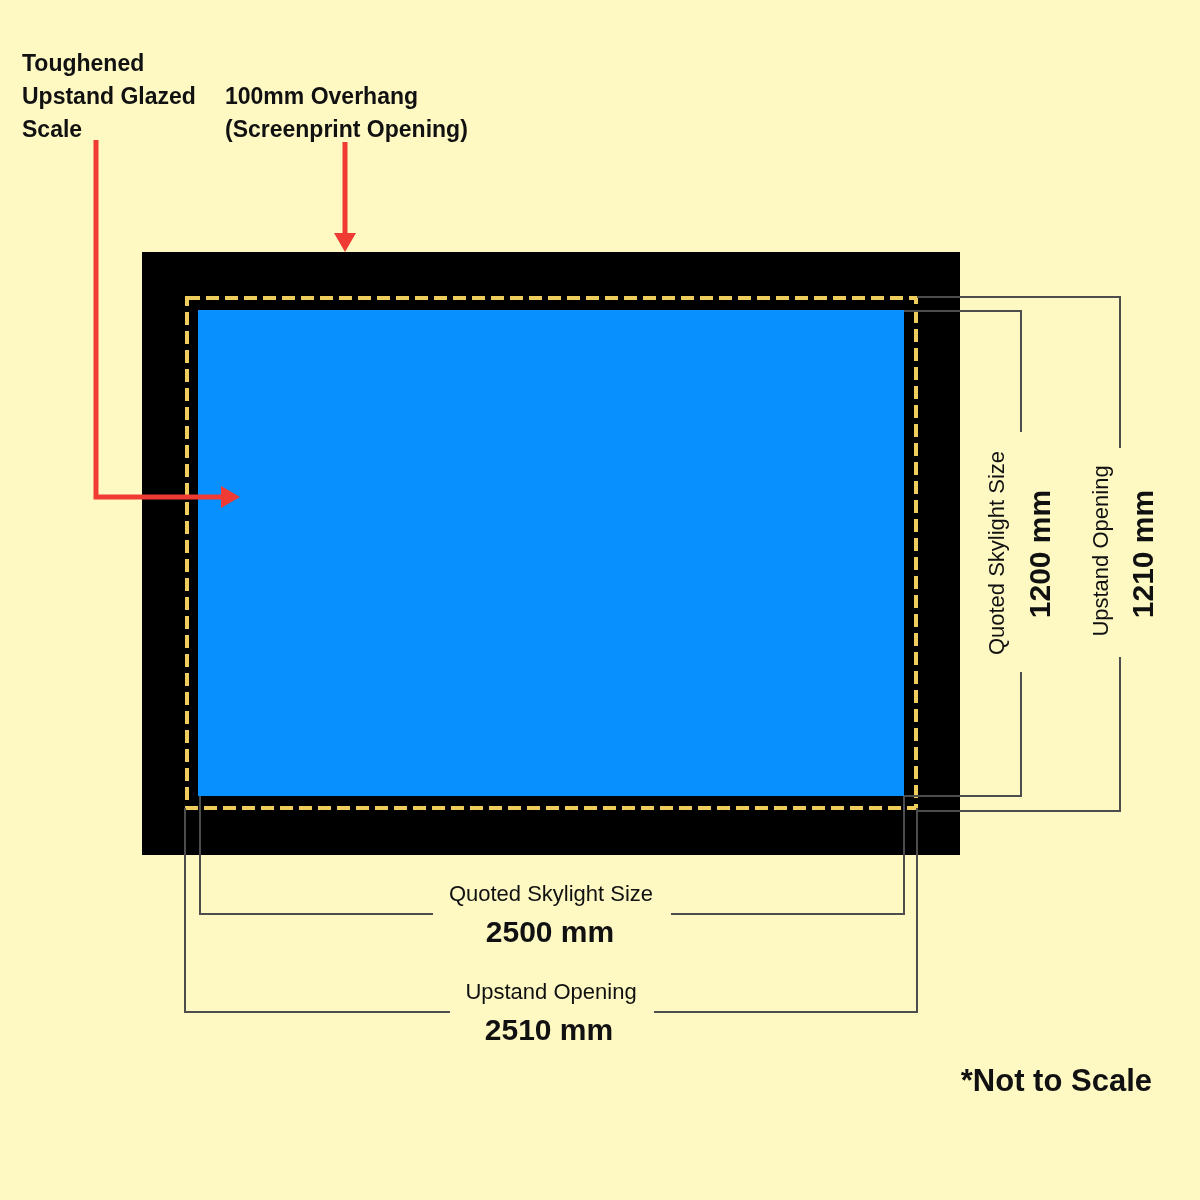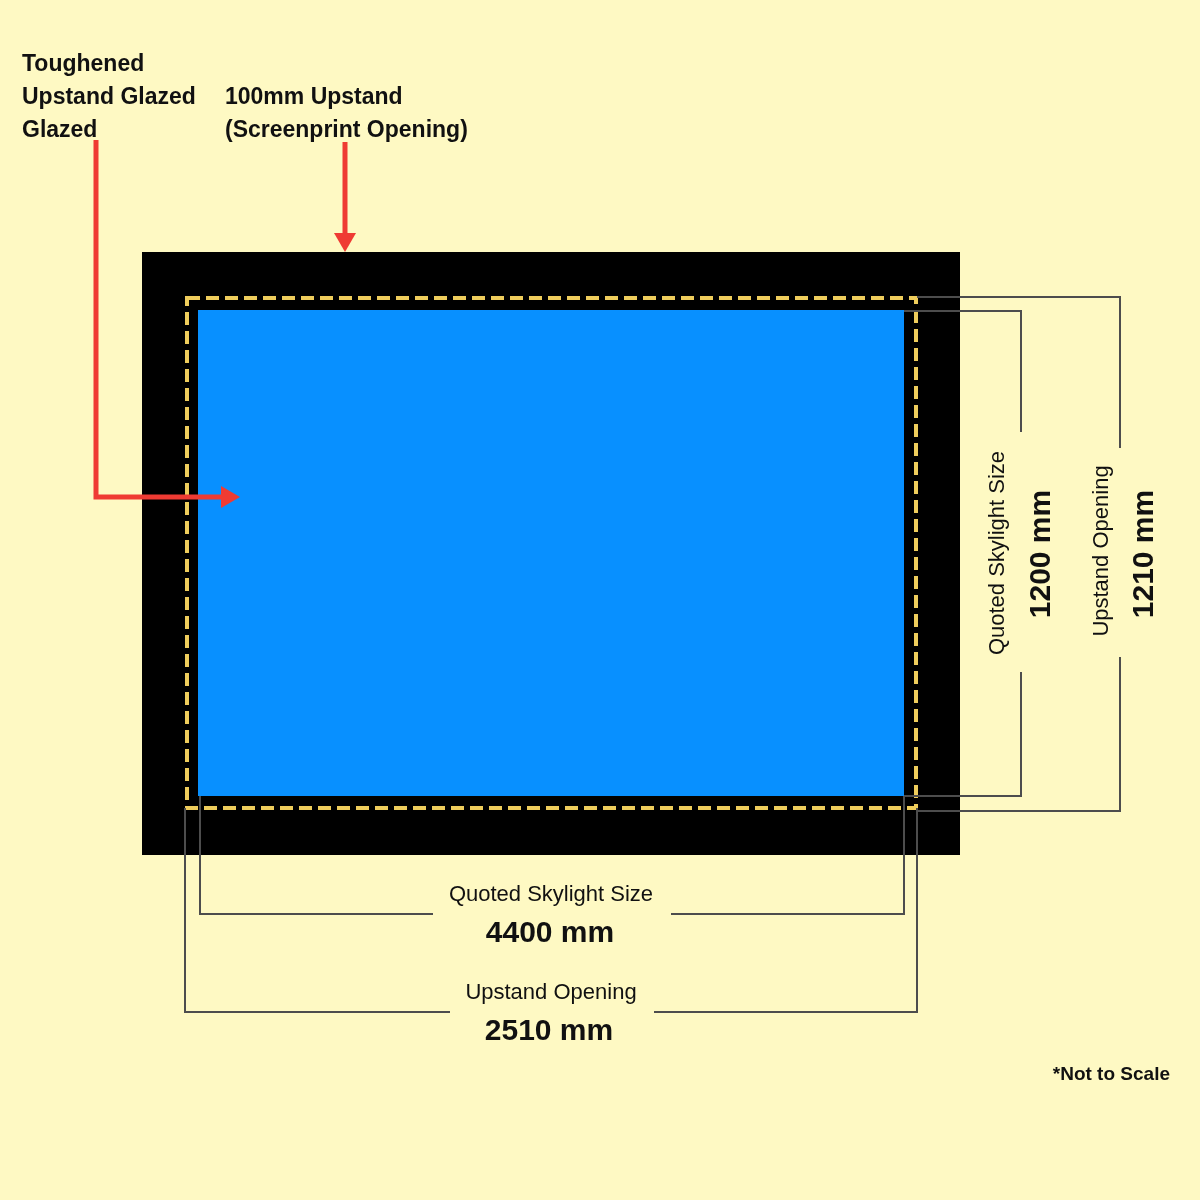--- a/index.html
+++ b/index.html
@@ -41,23 +41,23 @@
   .dim-label-skylight-width  { left: 551px; top: 894px; }
   .dim-value-skylight-width  { left: 550px; top: 932px; }
   .dim-label-upstand-width   { left: 551px; top: 992px; }
   .dim-value-upstand-width   { left: 549px; top: 1030px; }
   .dim-label-skylight-height { left: 997px;  top: 553px; }
   .dim-value-skylight-height { left: 1040px; top: 554px; }
   .dim-label-upstand-height  { left: 1101px; top: 551px; }
   .dim-value-upstand-height  { left: 1143px; top: 554px; }
   .footnote {
     position: absolute;
-    right: 30px;
+    right: 48px;
     top: 1063px;
-    font-size: 19px;
+    font-size: 31px;
     font-weight: 700;
     white-space: nowrap;
   }
 </style>
 </head>
 <body>
 
 <div class="canvas">
 
   <svg class="diagram-svg" width="1200" height="1200" viewBox="0 0 1200 1200">
@@ -79,33 +79,33 @@
     <path d="M96 140 V497 H224" fill="none" stroke-width="5" stroke="#EF3B33"></path>
     <polygon points="240,497 221,486 221,508" fill="#EF3B33"></polygon>
 
     <path d="M345 142 V236" fill="none" stroke-width="5" stroke="#EF3B33"></path>
     <polygon points="345,252 334,233 356,233" fill="#EF3B33"></polygon>
   </svg>
 
   <div class="annotation ann-glass">
     <div>Toughened</div>
     <div>Upstand Glazed</div>
-    <div>Glazed</div>
+    <div>Scale</div>
   </div>
 
   <div class="annotation ann-overhang">
-    <div>100mm Upstand</div>
+    <div>100mm Overhang</div>
     <div>(Screenprint Opening)</div>
   </div>
 
   <div class="dim-label rot dim-label-skylight-height">Quoted Skylight Size</div>
   <div class="dim-value rot dim-value-skylight-height">1200 mm</div>
   <div class="dim-label rot dim-label-upstand-height">Upstand Opening</div>
   <div class="dim-value rot dim-value-upstand-height">1210 mm</div>
 
   <div class="dim-label dim-label-skylight-width">Quoted Skylight Size</div>
-  <div class="dim-value dim-value-skylight-width">4400 mm</div>
+  <div class="dim-value dim-value-skylight-width">2500 mm</div>
   <div class="dim-label dim-label-upstand-width">Upstand Opening</div>
   <div class="dim-value dim-value-upstand-width">2510 mm</div>
 
   <div class="footnote">*Not to Scale</div>
 
 </div>
 
 </body></html>

